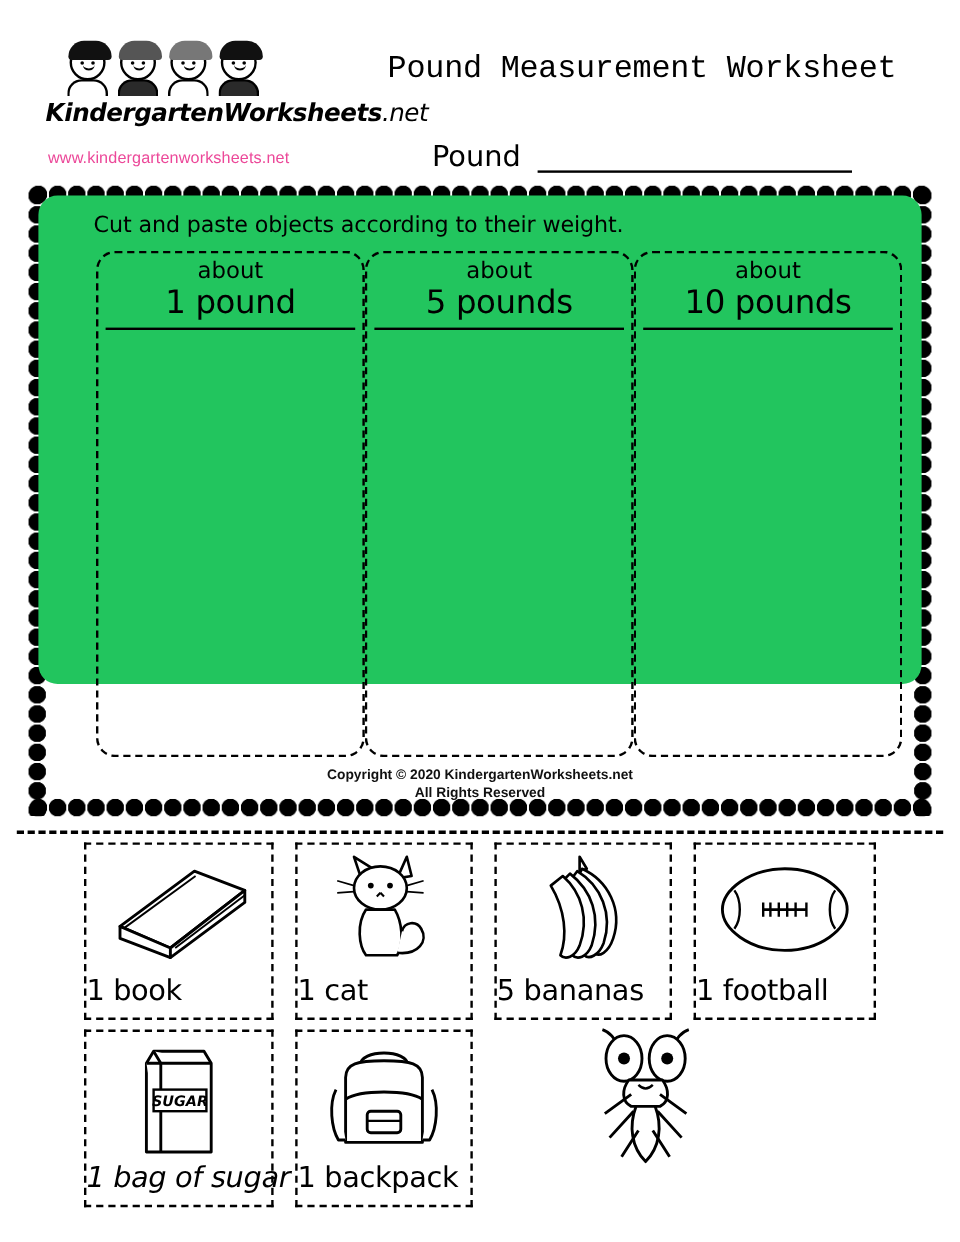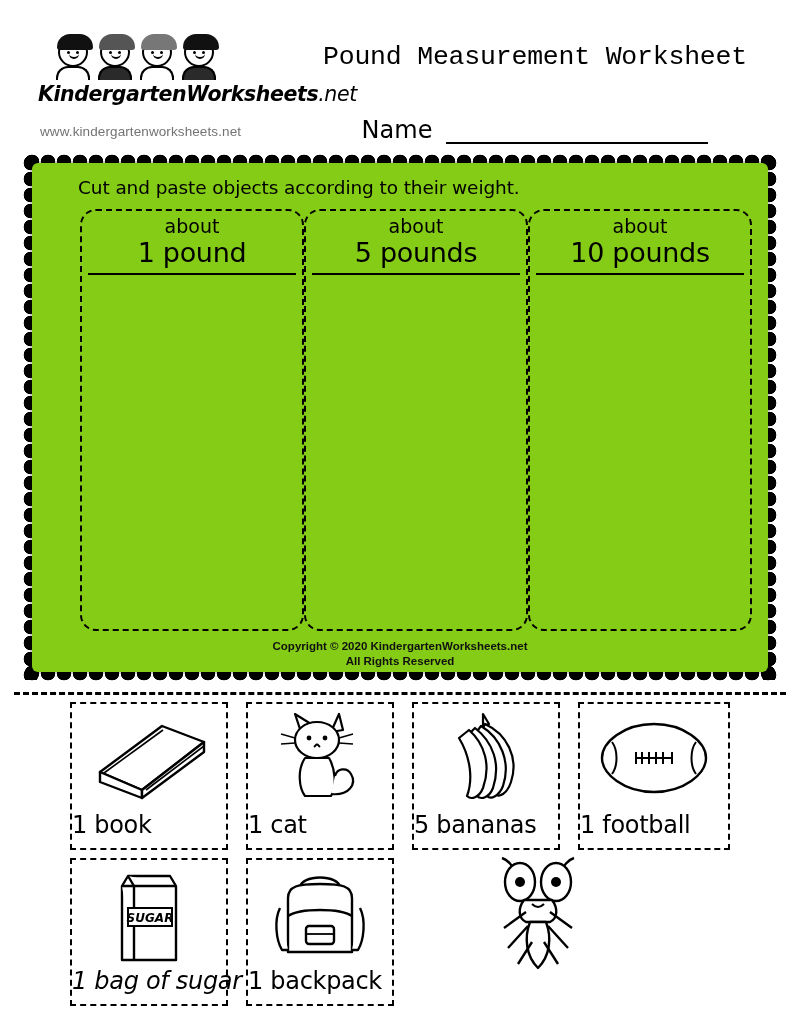--- a/index.html
+++ b/index.html
@@ -97,21 +97,21 @@
     font-weight: bold;
     letter-spacing: -0.4px;
     margin-top: 2px;
     white-space: nowrap;
     font-style: italic;
   }
   .logo-text .light { font-weight: normal; }
   .logo-url {
     font-family: "Liberation Sans", sans-serif;
     font-size: 13.5px;
-    color: #737373;
+    color: #ec4899;
     margin-top: 18px;
     margin-left: 2px;
     letter-spacing: 0.1px;
   }
   .title {
     position: absolute;
     left: 300px;
     top: 14px;
     width: 470px;
     text-align: center;
@@ -168,23 +168,23 @@
     background-size: 16px 16px;
     background-repeat: repeat-y;
   }
   .scallop-left { left: -1px; }
   .scallop-right { right: -1px; }
   .sheet-inner {
     position: absolute;
     left: 8px;
     top: 8px;
     width: 736px;
-    height: 509px;
-    background: #84cc16;
-    border-radius: 6px;
+    height: 407px;
+    background: #22c55e;
+    border-radius: 16px;
   }
   .instructions {
     position: absolute;
     left: 46px;
     top: 14px;
     font-family: "DejaVu Sans", sans-serif;
     font-size: 18.5px;
     letter-spacing: -0.1px;
   }
 
@@ -340,21 +340,21 @@
         <div class="body dark"></div>
       </div>
     </div>
     <div class="logo-text"><span>Kindergarten</span><span>Worksheets</span><span class="light">.net</span></div>
     <div class="logo-url">www.kindergartenworksheets.net</div>
   </div>
 
   <div class="title">Pound Measurement Worksheet</div>
 
   <div class="name-row">
-    <div class="name-label">Name</div>
+    <div class="name-label">Pound</div>
     <div class="name-line"></div>
   </div>
 </div>
 
 <div class="sheet">
   <div class="scallop-top"></div>
   <div class="scallop-bottom"></div>
   <div class="scallop-left"></div>
   <div class="scallop-right"></div>
 

